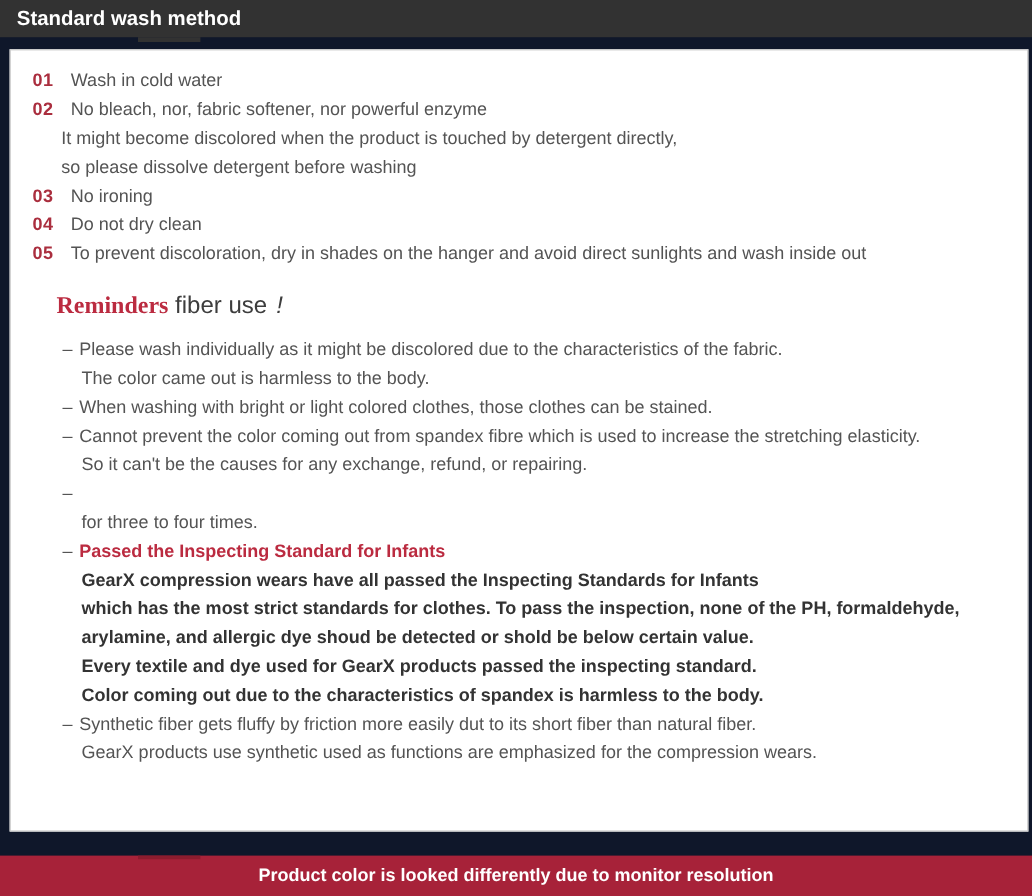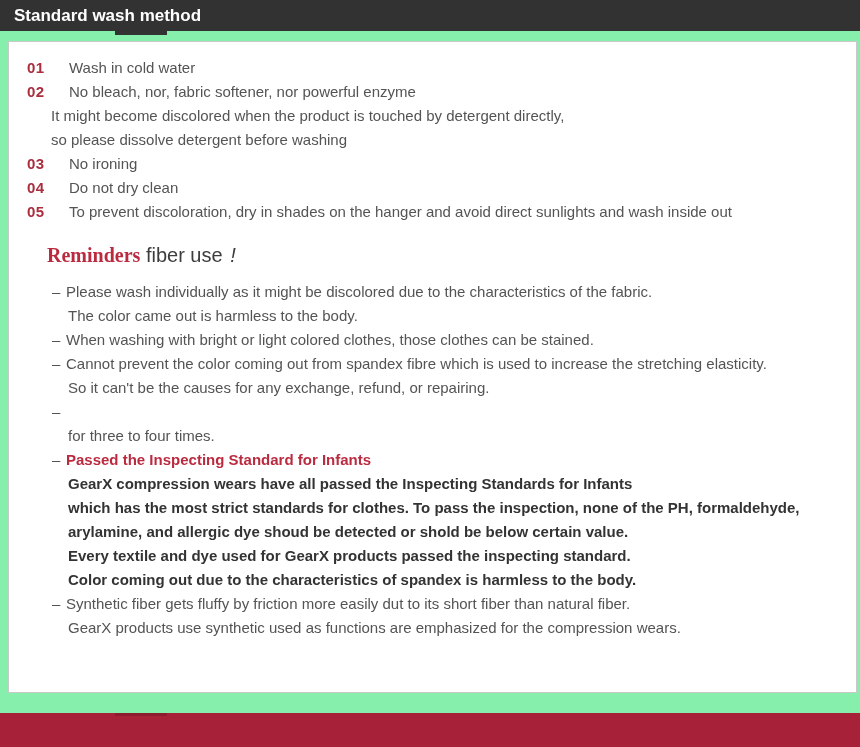--- a/index.html
+++ b/index.html
@@ -1,37 +1,37 @@
 <!DOCTYPE html>
 <html style="--header-bg: #323232; --red: #aa2e3e; --red-bright: #bb2b40; --footer-bg: #a72239;"><head>
 <meta charset="utf-8">
 <style>
   html,body{margin:0;padding:0;background:#fff;}
   body{width:860px;height:747px;overflow:hidden;
        font-family:"Liberation Sans","DejaVu Sans",sans-serif;
        -webkit-font-smoothing:antialiased;}
-  .page{position:relative;width:860px;height:747px;background:#86efac;}
+  .page{position:relative;width:860px;height:747px;background:#0f172a;}
 
   
   .titlebar{position:absolute;top:0;left:0;width:860px;height:31px;
             background:var(--header-bg);color:#fff;font-size:17px;font-weight:700;
             line-height:31px;padding-left:14px;box-sizing:border-box;}
   .titlebar-tab{position:absolute;top:31px;left:115px;width:52px;height:4px;
                 background:var(--header-bg);}
 
   
   .content-box{position:absolute;top:41px;left:8px;width:849px;height:652px;
                background:#fff;border:1px solid #c9c9c9;box-sizing:border-box;
                padding:14px 0 0 18px;overflow:hidden;}
 
   
   .wash-list{list-style:none;margin:0;padding:0;font-size:15px;color:#545454;}
   .wash-item .wline{line-height:24px;white-space:nowrap;}
   .wash-item .first{display:flex;}
-  .num{color:var(--red);font-weight:700;min-width:22px;margin-right:20px;
+  .num{color:var(--red);font-weight:700;min-width:22px;margin-right:10px;
        letter-spacing:.5px;flex:0 0 auto;}
   .wash-item .cont{padding-left:24px;}
 
   
   .reminders-heading{margin:17px 0 11px 20px;font-size:20px;font-weight:400;
                      color:#3d3d3d;line-height:28px;}
   .reminders-heading .accent{color:var(--red-bright);font-weight:700;font-family:Liberation Serif, serif;}
   .reminders-heading .bang{font-style:italic;margin-left:2px;}
 
   
@@ -144,15 +144,16 @@
             <span class="dash">–</span>
             <span>Synthetic fiber gets fluffy by friction more easily dut to its short fiber than natural fiber.</span>
           </div>
           <div class="rline cont">GearX products use synthetic used as functions are emphasized for the compression wears.</div>
         </li>
       </ul>
   </section>
 
   <footer class="footer-note">
     <div class="footer-tab"></div>
+    <span>Product color is looked differently due to monitor resolution</span>
   </footer>
 
 </div>
 
 </body></html>

